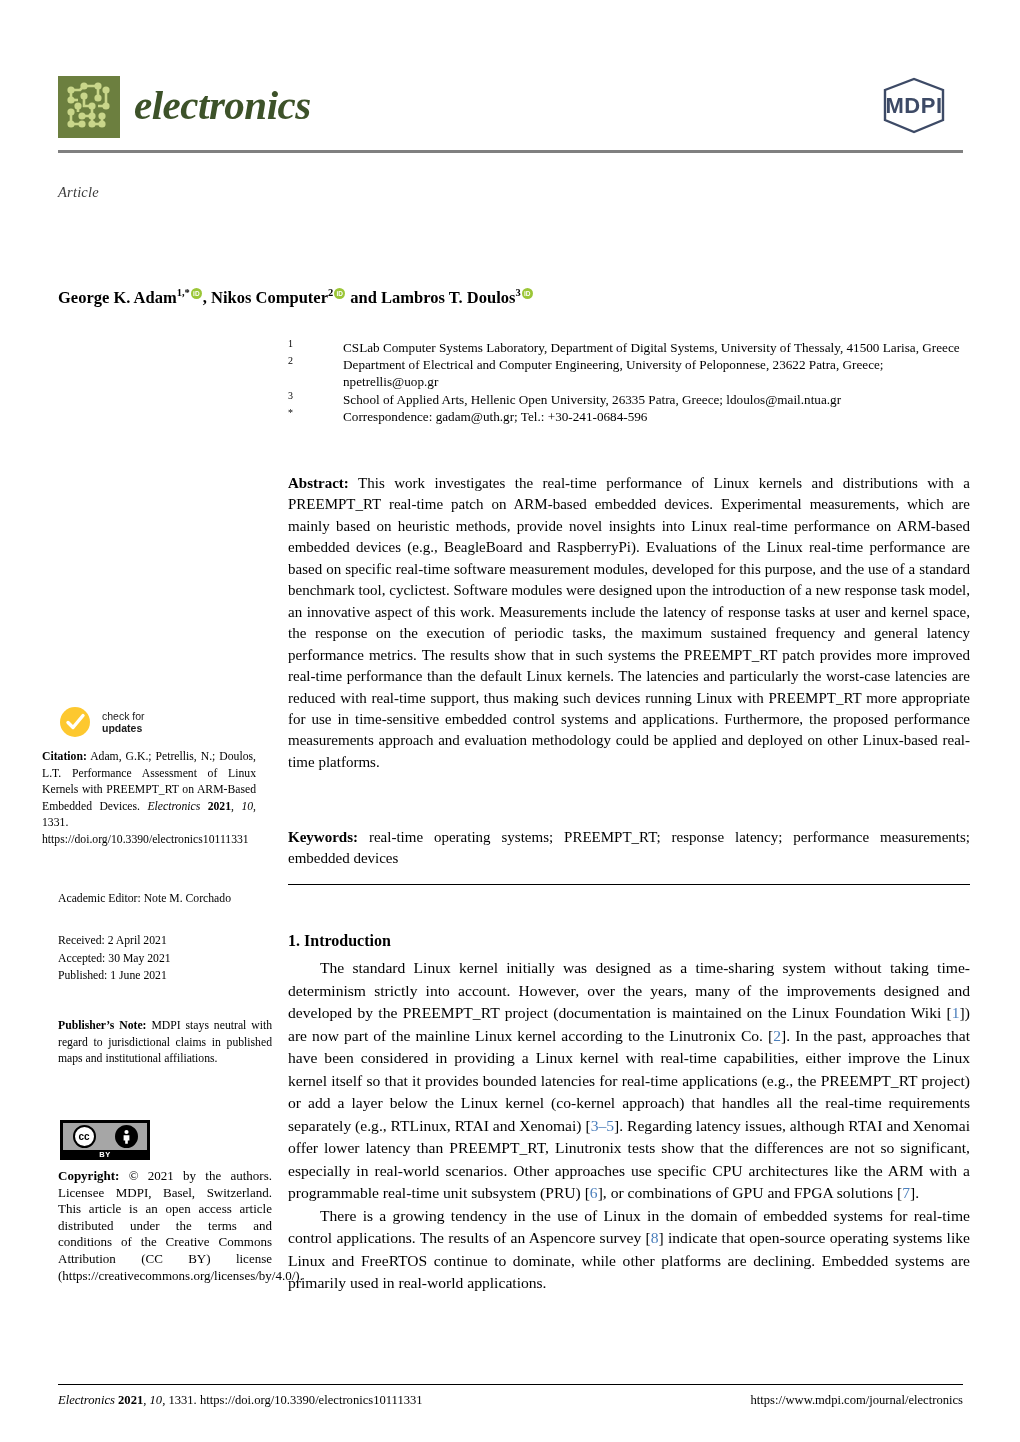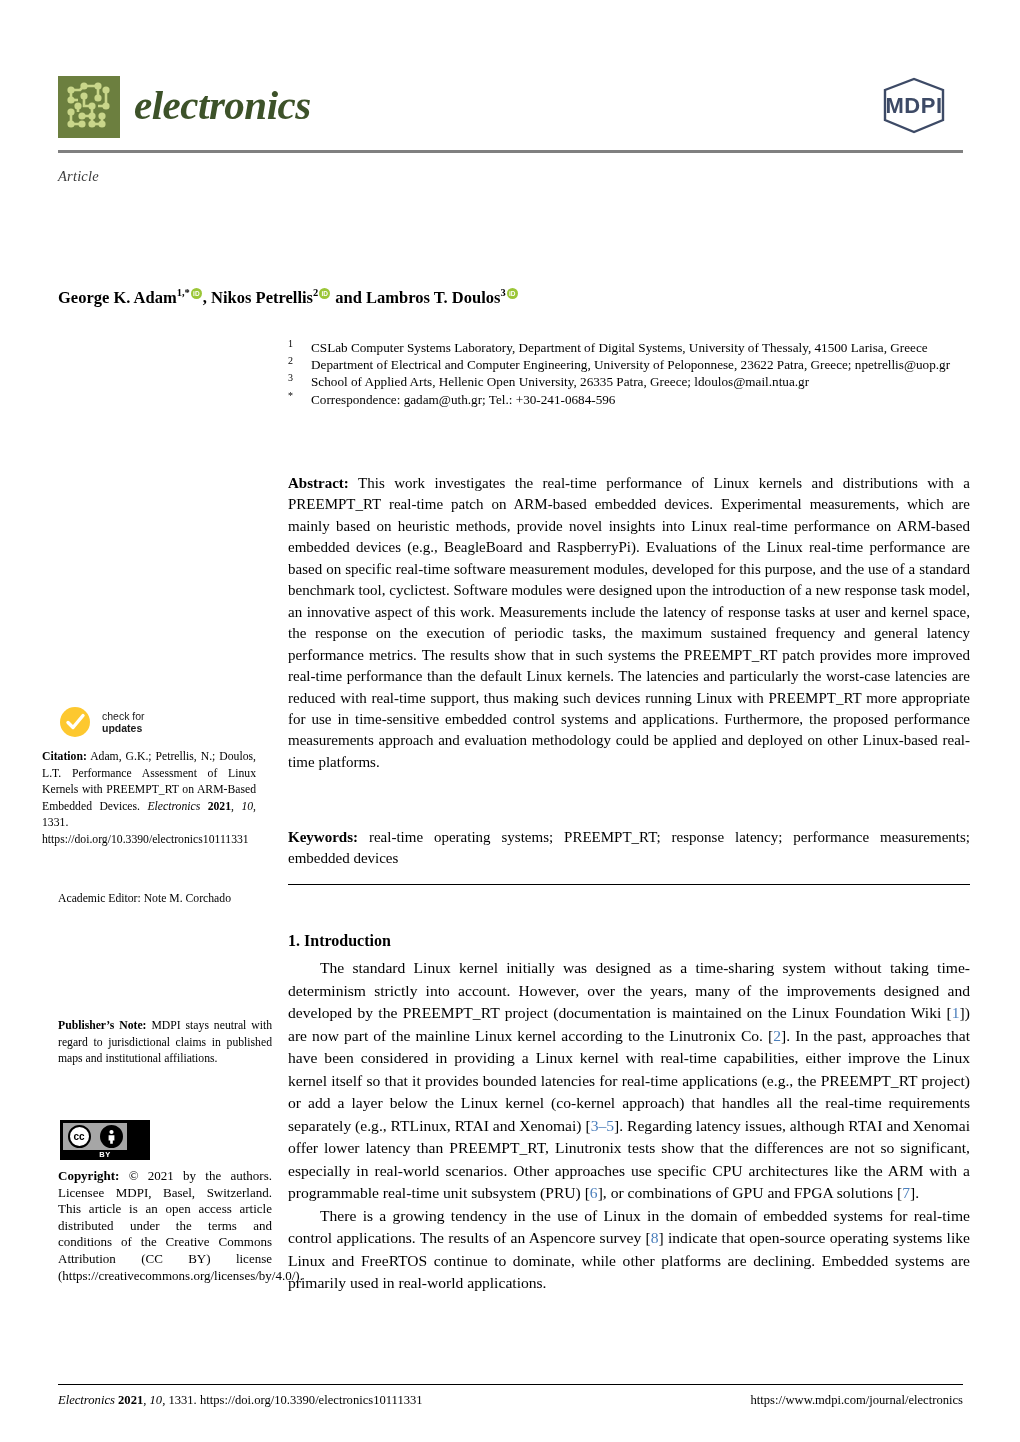--- a/index.html
+++ b/index.html
@@ -63,21 +63,21 @@
     position: absolute;
     left: 58px; top: 150px;
     width: 905px;
     height: 3px;
     background: #808080;
   }
 
   
   .article-type {
     position: absolute;
-    left: 58px; top: 168px;
+    left: 58px; top: 184px;
     font-size: 14.5px;
     font-style: italic;
     color: #3b3b3b;
     letter-spacing: .2px;
   }
   .title {
     position: absolute;
     left: 58px; top: 192px;
     width: 910px;
     font-family: "Liberation Serif", serif;
@@ -138,21 +138,21 @@
     margin-bottom: 0px;
   }
   .aff-mark {
     flex: 0 0 23px;
     font-size: 10px;
     vertical-align: super;
     padding-top: 0px;
     line-height: 17.2px;
   }
   .aff-mark span { position: relative; top: -4px; }
-  .aff-text { flex: 1 1 auto; }
+  .aff-text { flex: 1 1 auto; margin-left: 32px; }
 
   
   .abstract {
     position: absolute;
     left: 288px; top: 473px;
     width: 682px;
     font-size: 15px;
     line-height: 21.45px;
     text-align: justify;
   }
@@ -251,21 +251,21 @@
     position: absolute;
     left: 60px; top: 1120px;
     width: 90px;
     height: 40px;
     background: #000;
     overflow: hidden;
   }
   .cc-inner {
     position: absolute;
     left: 3px; top: 3px;
-    width: 64px; height: 27px;
+    width: 84px; height: 27px;
     background: #a6a6a6;
     display: flex;
     align-items: center;
     justify-content: space-around;
   }
   .cc-by-label {
     position: absolute;
     left: 0; bottom: 1px;
     width: 90px;
     text-align: center;
@@ -371,21 +371,21 @@
         <polygon points="20,14 49,3 78,14 78,44 49,56 20,44" fill="none" stroke="#3d4a66" stroke-width="2.4"></polygon>
         <text x="49" y="37" text-anchor="middle" font-family="Liberation Sans, sans-serif" font-size="22" font-weight="700" fill="#3d4a66" letter-spacing="0.5">MDPI</text>
       </svg>
     </div>
   </div>
   <div class="masthead-rule"></div>
 
   <div class="article-type">Article</div>
 
   <div class="authors">
-    <span>George K. Adam</span><span class="sup">1,*</span><span class="orcid"></span><span>, </span><span>Nikos Petrellis</span><span class="sup">2</span><span class="orcid"></span><span> and </span><span>Lambros T. Doulos</span><span class="sup">3</span><span class="orcid"></span>
+    <span>George K. Adam</span><span class="sup">1,*</span><span class="orcid"></span><span>, </span><span>Nikos Computer</span><span class="sup">2</span><span class="orcid"></span><span> and </span><span>Lambros T. Doulos</span><span class="sup">3</span><span class="orcid"></span>
   </div>
 
   <div class="affiliations">
     <div class="aff-row">
       <div class="aff-mark"><span>1</span></div>
       <div class="aff-text">CSLab Computer Systems Laboratory, Department of Digital Systems, University of Thessaly, 41500 Larisa, Greece</div>
     </div>
     <div class="aff-row">
       <div class="aff-mark"><span>2</span></div>
       <div class="aff-text">Department of Electrical and Computer Engineering, University of Peloponnese, 23622 Patra, Greece; npetrellis@uop.gr</div>
@@ -429,20 +429,25 @@
     </div>
   </div>
 
   <div class="citation">
     <b>Citation:</b>
     <span>Adam, G.K.; Petrellis, N.; Doulos, L.T. Performance Assessment of Linux Kernels with PREEMPT_RT on ARM-Based Embedded Devices. </span><i>Electronics</i> <b>2021</b>, <i>10</i><span>, 1331. </span><span>https://doi.org/10.3390/electronics10111331</span>
   </div>
 
   <div class="editor">Academic Editor: Note M. Corchado</div>
 
+  <div class="dates">
+    <div>Received: 2 April 2021</div>
+    <div>Accepted: 30 May 2021</div>
+    <div>Published: 1 June 2021</div>
+  </div>
 
   <div class="pubnote">
     <b>Publisher’s Note:</b>
     <span>MDPI stays neutral with regard to jurisdictional claims in published maps and institutional affiliations.</span>
   </div>
 
   <div class="cc-badge">
     <div class="cc-inner">
       <div class="cc-circ">
           <span>cc</span>

